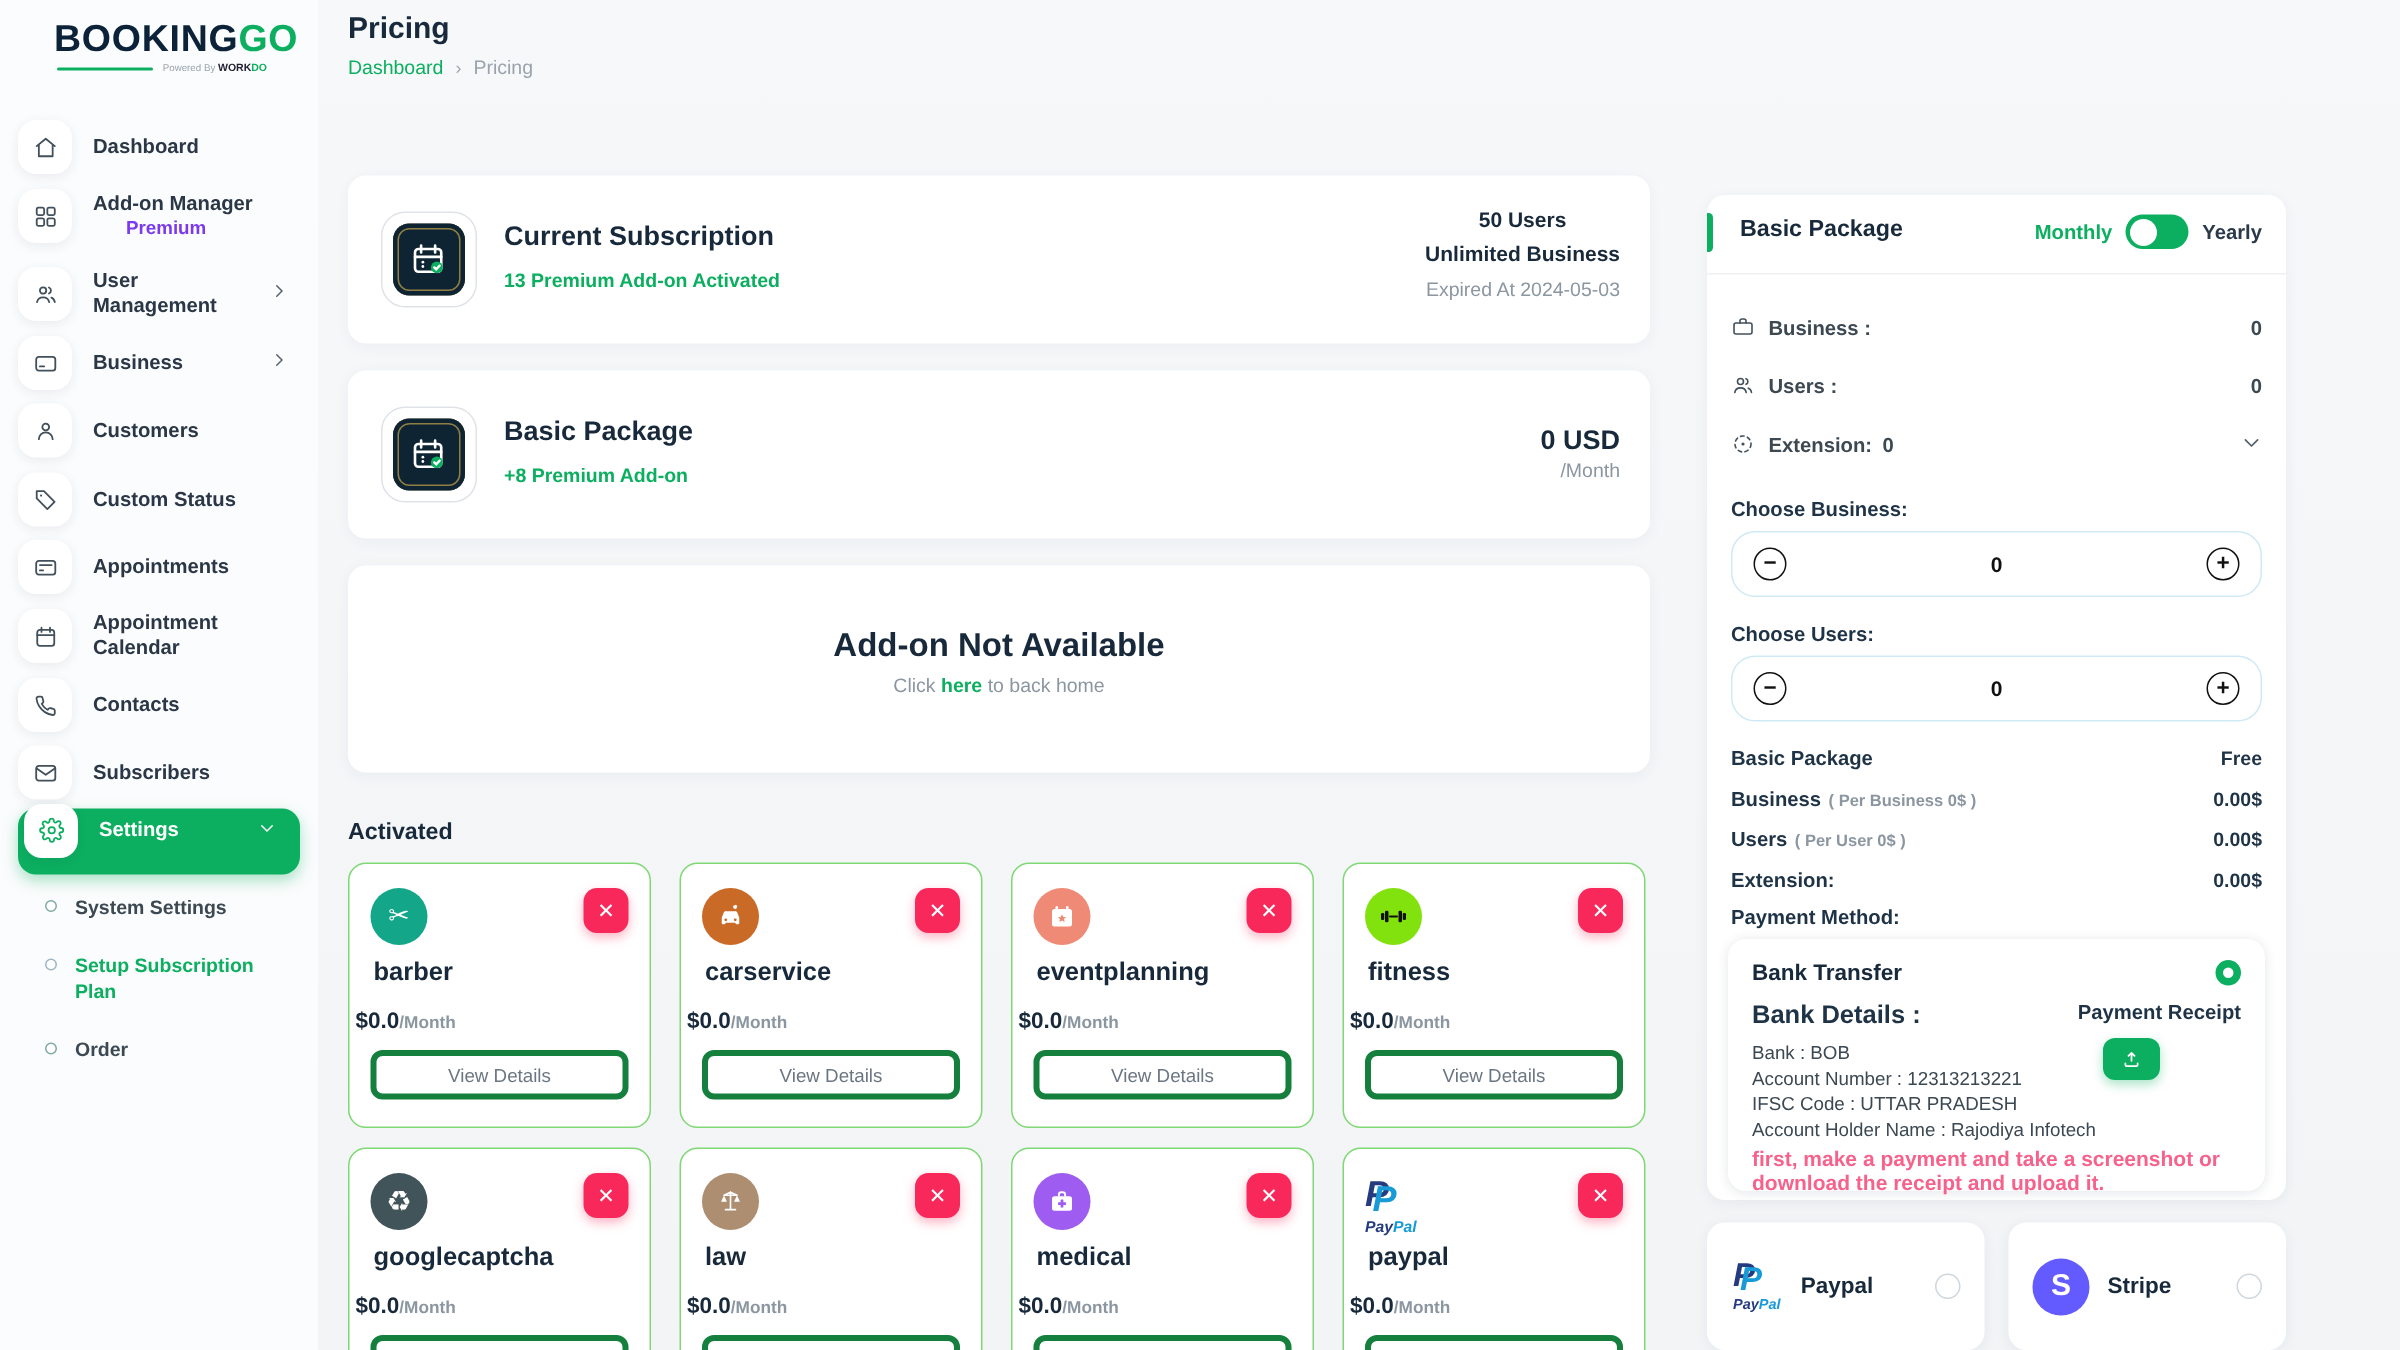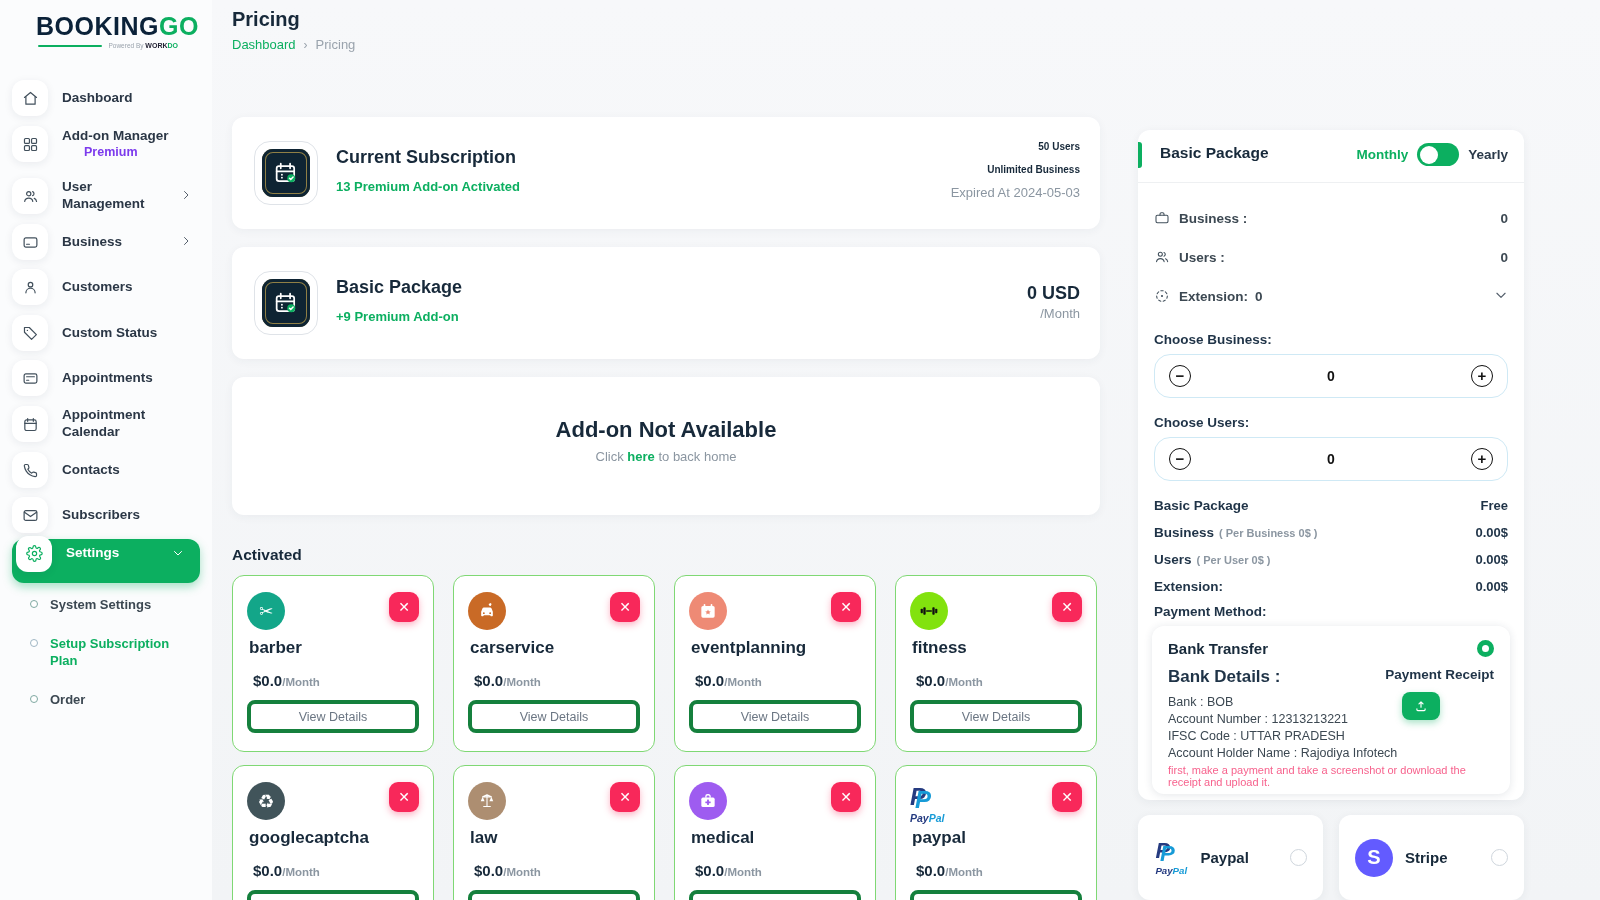--- a/index.html
+++ b/index.html
@@ -47,41 +47,41 @@
 
   
   .card { position:absolute; background:#fff; border-radius:12px; box-shadow:0 2px 10px rgba(30,50,70,.05); }
   .sub-card-icon { position:absolute; left:22px; top:24px; width:64px; height:64px; background:#fff; border:1px solid #dfe3e8;
                    border-radius:16px; display:flex; align-items:center; justify-content:center; }
   .sub-card-icon .navy { width:48px; height:48px; background:#0e2433; border-radius:11px; display:flex; align-items:center; justify-content:center;
                    box-shadow:inset 0 0 0 3px #0e2433, inset 0 0 0 4px #8f7f45; }
   .cs-title { position:absolute; left:104px; font-size:18px; font-weight:bold; color:#17293a; }
   .cs-sub { position:absolute; left:104px; font-size:13px; font-weight:600; color:#0caf60; }
   .cs-right { position:absolute; right:20px; text-align:right; }
-  .cs-strong { font-size:10px; font-weight:bold; color:#17293a; line-height:23px; }
+  .cs-strong { font-size:14px; font-weight:bold; color:#17293a; line-height:23px;text-align:center; }
   .cs-muted { font-size:13px; color:#8b96a1; line-height:23px; }
   .price-big { font-size:18px; font-weight:bold; color:#17293a; }
   .price-per { font-size:13px; color:#8b96a1; margin-top:2px; }
 
   .na-title { position:absolute; left:0; right:0; top:40px; text-align:center; font-size:22px; font-weight:bold; color:#17293a; }
   .na-sub { position:absolute; left:0; right:0; top:72px; text-align:center; font-size:13px; color:#8b96a1; }
   .na-sub .lnk { color:#0caf60; font-weight:600; cursor:pointer; }
 
   .activated-h { position:absolute; left:232px; top:546px; font-size:15.5px; font-weight:bold; color:#17293a; }
 
   
   .addon { position:absolute; width:202px; height:177px; background:#fff; border:1px solid #7fd874; border-radius:12px; padding:14px; }
   .addon-circle { position:absolute; left:14px; top:16px; width:38px; height:38px; border-radius:50%;
                   display:flex; align-items:center; justify-content:center; color:#fff; font-size:17px; }
   .addon-circle svg { width:20px; height:20px; }
   .xbtn { position:absolute; right:14px; top:16px; width:30px; height:30px; background:#f8285a; border-radius:9px;
           display:flex; align-items:center; justify-content:center; cursor:pointer; box-shadow:0 3px 7px rgba(248,40,90,.35); }
   .xbtn span { color:#fff; font-size:14px; font-weight:bold; line-height:1; }
   .addon-name { position:absolute; left:16px; top:62px; font-size:17px; font-weight:bold; color:#17293a; }
-  .addon-price { position:absolute; left:20px; top:96px; font-size:15px; font-weight:bold; color:#17293a;text-align:center; }
+  .addon-price { position:absolute; left:4px; top:96px; font-size:15px; font-weight:bold; color:#17293a;text-align:center; }
   .addon-price .per { font-size:11.5px; font-weight:bold; color:#8b96a1; }
   .addon-btn { position:absolute; left:14px; right:14px; top:124px; height:33px; border:4px solid #15803d; border-radius:8px;
                background:#fff; display:flex; align-items:center; justify-content:center; font-size:12.5px; color:#6b7683; cursor:pointer; }
   .pp-logo { display:flex; flex-direction:column; align-items:flex-start; line-height:1; }
   .pp-pp { position:relative; height:26px; width:24px; }
   .pp-pp .p1,.pp-pp .p2 { position:absolute; font-size:24px; font-weight:bold; font-style:italic; }
   .pp-pp .p1 { color:#253b80; left:0; top:0; } .pp-pp .p2 { color:#179bd7; left:5px; top:3px; }
   .pp-word { font-size:10.5px; font-weight:bold; font-style:italic; margin-top:2px; }
   .pp-word .w1{color:#253b80;} .pp-word .w2{color:#179bd7;}
 
@@ -118,21 +118,21 @@
   .bank-h { display:flex; align-items:center; }
   .bank-title { font-size:15px; font-weight:bold; color:#17293a; }
   .radio-on { margin-left:auto; width:17px; height:17px; border-radius:50%; border:5px solid #0caf60; background:#fff; }
   .bank-row2 { display:flex; margin-top:10px; }
   .bank-dl { font-size:17px; font-weight:bold; color:#1f3347; }
   .bank-pr { margin-left:auto; font-size:13.5px; font-weight:bold; color:#1f3347; }
   .bank-lines { margin-top:7px; font-size:12.5px; color:#3c4852; line-height:17px; width:240px; }
   .upload-btn { position:absolute; right:70px; top:66px; width:38px; height:28px; background:#0caf60; border-radius:8px;
                 display:flex; align-items:center; justify-content:center; cursor:pointer; box-shadow:0 3px 7px rgba(12,175,96,.35); }
   .upload-btn svg { width:14px; height:14px; stroke:#fff; fill:none; stroke-width:2; stroke-linecap:round; stroke-linejoin:round; }
-  .bank-note { position:absolute; left:16px; right:12px; top:138px; font-size:11px; font-weight:400; color:#f7628d; }
+  .bank-note { position:absolute; left:16px; right:12px; top:138px; font-size:14px; font-weight:700; color:#f7628d; }
 
   .pay-card { position:absolute; top:815px; width:185px; height:85px; background:#fff; border-radius:12px;
               box-shadow:0 2px 10px rgba(30,50,70,.06); display:flex; align-items:center; padding:0 16px; gap:12px; }
   .pay-name { font-size:15px; font-weight:bold; color:#17293a; }
   .radio-off { margin-left:auto; width:17px; height:17px; border-radius:50%; border:1.6px solid #cfd6dd; background:#fff; }
   .stripe-circ { width:38px; height:38px; border-radius:50%; background:#635bff; color:#fff; display:flex; align-items:center;
                  justify-content:center; font-size:20px; font-weight:bold; }
 </style>
 </head>
 <body>
@@ -318,21 +318,21 @@
             <rect x="4" y="6" width="15" height="13" rx="2"></rect>
             <path d="M7.5 4v4M15.5 4v4M4 10.5h15"></path>
             <circle cx="8.5" cy="13.5" r=".8" fill="#fff" stroke="none"></circle>
             <circle cx="8.5" cy="16" r=".8" fill="#fff" stroke="none"></circle>
             <circle cx="16.5" cy="16.5" r="3.4" fill="#0caf60" stroke="none"></circle>
             <path d="M15 16.5l1.1 1.1 2-2.1" stroke="#fff" stroke-width="1.3"></path>
           </svg>
         </div>
     </div>
     <div class="cs-title" style="top:30px">Basic Package</div>
-    <div class="cs-sub" style="top:62px">+9 Premium Add-on</div>
+    <div class="cs-sub" style="top:62px">+8 Premium Add-on</div>
     <div class="cs-right" style="top:36px">
       <div class="price-big">0 USD</div>
       <div class="price-per">/Month</div>
     </div>
   </div>
 
   <div class="card" style="left:232px; top:377px; width:868px; height:138px;">
     <div class="na-title">Add-on Not Available</div>
     <div class="na-sub">
       <span>Click</span> <span class="lnk">here</span> <span>to back home</span>

